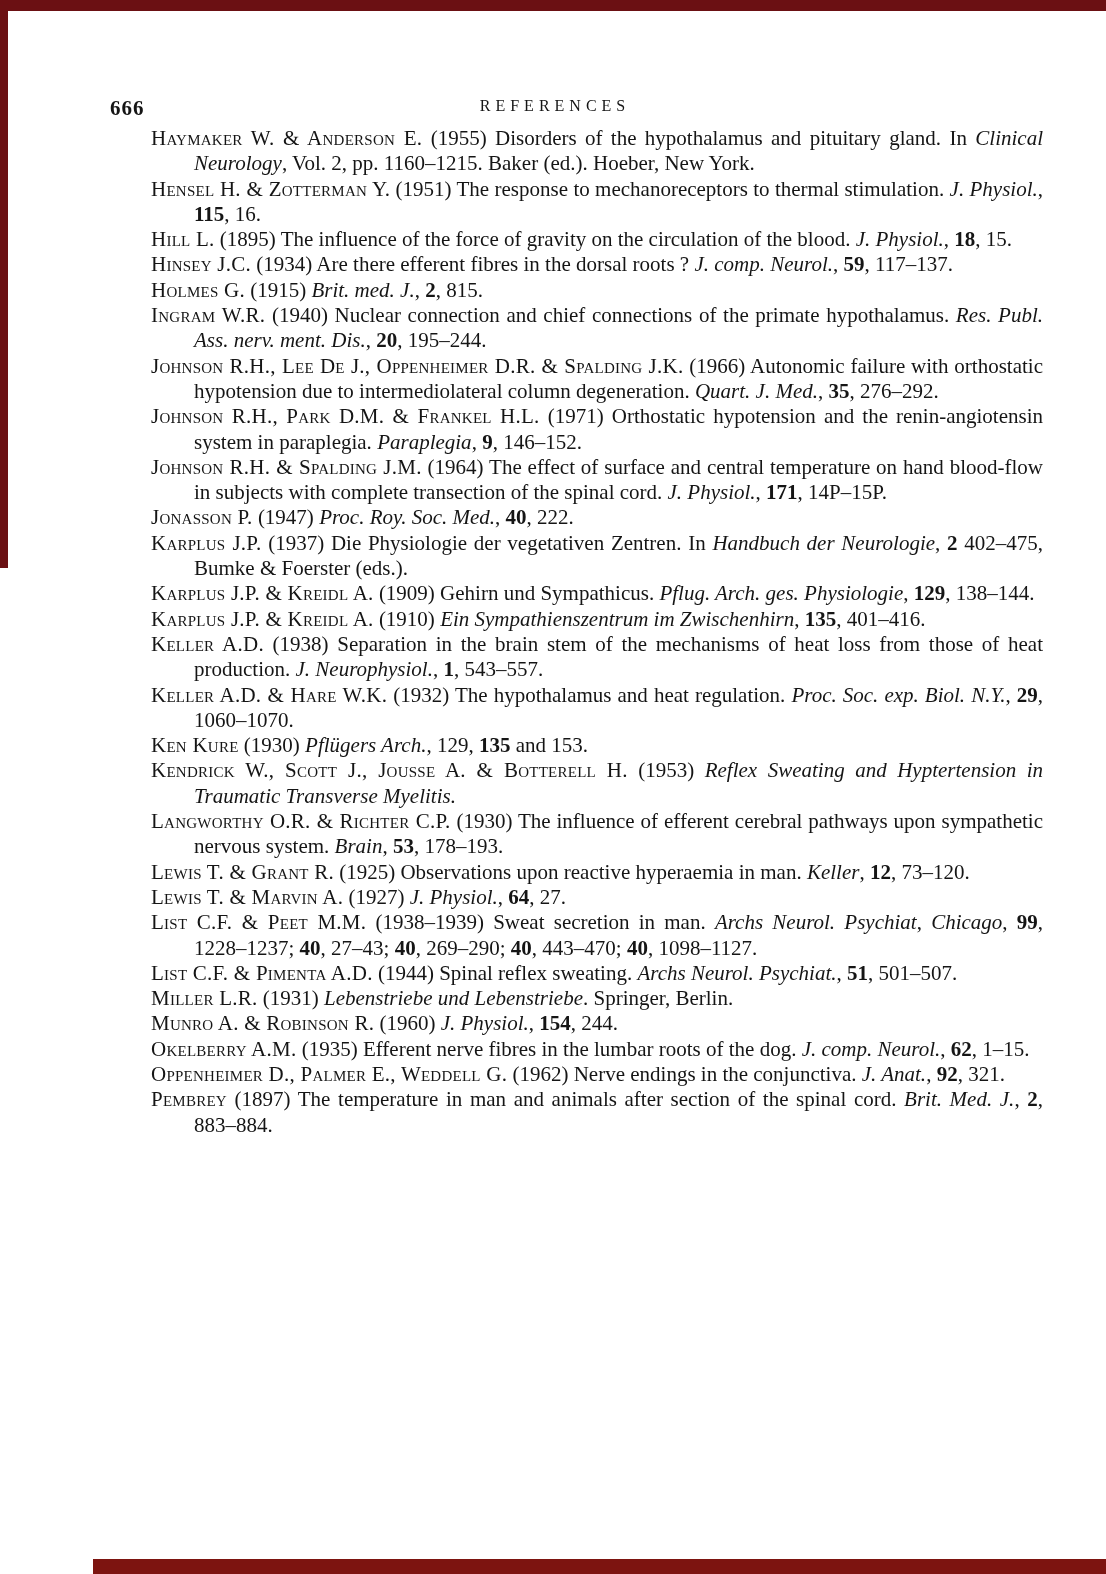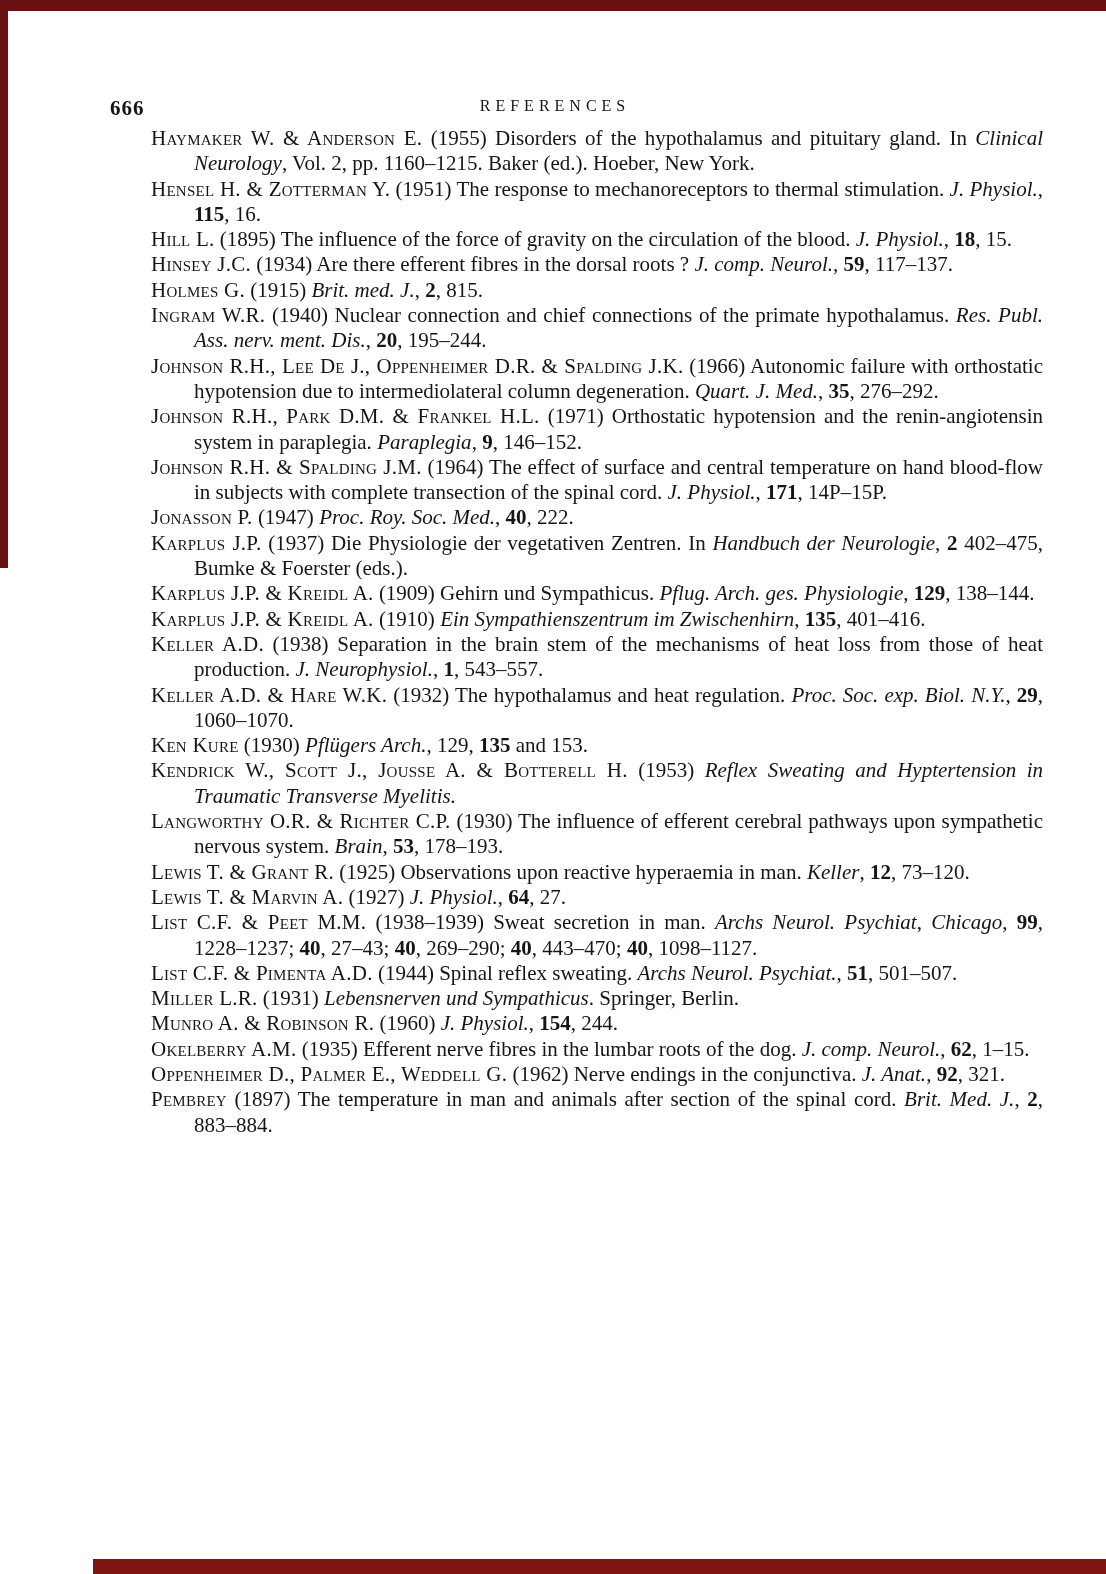--- a/index.html
+++ b/index.html
@@ -65,18 +65,18 @@
     <p class="ref"><span class="s-sc">Karplus J.P. &amp; Kreidl A.</span><span class="s-p"> (1910) </span><span class="s-i">Ein Sympathienszentrum im Zwischenhirn</span><span class="s-p">, </span><span class="s-b">135</span><span class="s-p">, 401–416.</span></p>
     <p class="ref"><span class="s-sc">Keller A.D.</span><span class="s-p"> (1938) Separation in the brain stem of the mechanisms of heat loss from those of heat production. </span><span class="s-i">J. Neurophysiol.</span><span class="s-p">, </span><span class="s-b">1</span><span class="s-p">, 543–557.</span></p>
     <p class="ref"><span class="s-sc">Keller A.D. &amp; Hare W.K.</span><span class="s-p"> (1932) The hypothalamus and heat regulation. </span><span class="s-i">Proc. Soc. exp. Biol. N.Y.</span><span class="s-p">, </span><span class="s-b">29</span><span class="s-p">, 1060–1070.</span></p>
     <p class="ref"><span class="s-sc">Ken Kure</span><span class="s-p"> (1930) </span><span class="s-i">Pflügers Arch.</span><span class="s-p">, 129, </span><span class="s-b">135</span><span class="s-p"> and 153.</span></p>
     <p class="ref"><span class="s-sc">Kendrick W., Scott J., Jousse A. &amp; Botterell H.</span><span class="s-p"> (1953) </span><span class="s-i">Reflex Sweating and Hyptertension in Traumatic Transverse Myelitis.</span></p>
     <p class="ref"><span class="s-sc">Langworthy O.R. &amp; Richter C.P.</span><span class="s-p"> (1930) The influence of efferent cerebral pathways upon sympathetic nervous system. </span><span class="s-i">Brain</span><span class="s-p">, </span><span class="s-b">53</span><span class="s-p">, 178–193.</span></p>
     <p class="ref"><span class="s-sc">Lewis T. &amp; Grant R.</span><span class="s-p"> (1925) Observations upon reactive hyperaemia in man. </span><span class="s-i">Keller</span><span class="s-p">, </span><span class="s-b">12</span><span class="s-p">, 73–120.</span></p>
     <p class="ref"><span class="s-sc">Lewis T. &amp; Marvin A.</span><span class="s-p"> (1927) </span><span class="s-i">J. Physiol.</span><span class="s-p">, </span><span class="s-b">64</span><span class="s-p">, 27.</span></p>
     <p class="ref"><span class="s-sc">List C.F. &amp; Peet M.M.</span><span class="s-p"> (1938–1939) Sweat secretion in man. </span><span class="s-i">Archs Neurol. Psychiat</span><span class="s-p">, </span><span class="s-i">Chicago</span><span class="s-p">, </span><span class="s-b">99</span><span class="s-p">, 1228–1237; </span><span class="s-b">40</span><span class="s-p">, 27–43; </span><span class="s-b">40</span><span class="s-p">, 269–290; </span><span class="s-b">40</span><span class="s-p">, 443–470; </span><span class="s-b">40</span><span class="s-p">, 1098–1127.</span></p>
     <p class="ref"><span class="s-sc">List C.F. &amp; Pimenta A.D.</span><span class="s-p"> (1944) Spinal reflex sweating. </span><span class="s-i">Archs Neurol. Psychiat.</span><span class="s-p">, </span><span class="s-b">51</span><span class="s-p">, 501–507.</span></p>
-    <p class="ref"><span class="s-sc">Miller L.R.</span><span class="s-p"> (1931) </span><span class="s-i">Lebensnerven und Sympathicus</span><span class="s-p">. Springer, Berlin.</span></p>
+    <p class="ref"><span class="s-sc">Miller L.R.</span><span class="s-p"> (1931) </span><span class="s-i">Lebenstriebe und Lebenstriebe</span><span class="s-p">. Springer, Berlin.</span></p>
     <p class="ref"><span class="s-sc">Munro A. &amp; Robinson R.</span><span class="s-p"> (1960) </span><span class="s-i">J. Physiol.</span><span class="s-p">, </span><span class="s-b">154</span><span class="s-p">, 244.</span></p>
     <p class="ref"><span class="s-sc">Okelberry A.M.</span><span class="s-p"> (1935) Efferent nerve fibres in the lumbar roots of the dog. </span><span class="s-i">J. comp. Neurol.</span><span class="s-p">, </span><span class="s-b">62</span><span class="s-p">, 1–15.</span></p>
     <p class="ref"><span class="s-sc">Oppenheimer D., Palmer E., Weddell G.</span><span class="s-p"> (1962) Nerve endings in the conjunctiva. </span><span class="s-i">J. Anat.</span><span class="s-p">, </span><span class="s-b">92</span><span class="s-p">, 321.</span></p>
     <p class="ref"><span class="s-sc">Pembrey</span><span class="s-p"> (1897) The temperature in man and animals after section of the spinal cord. </span><span class="s-i">Brit. Med. J.</span><span class="s-p">, </span><span class="s-b">2</span><span class="s-p">, 883–884.</span></p>
   </div>
 
 </body></html>

